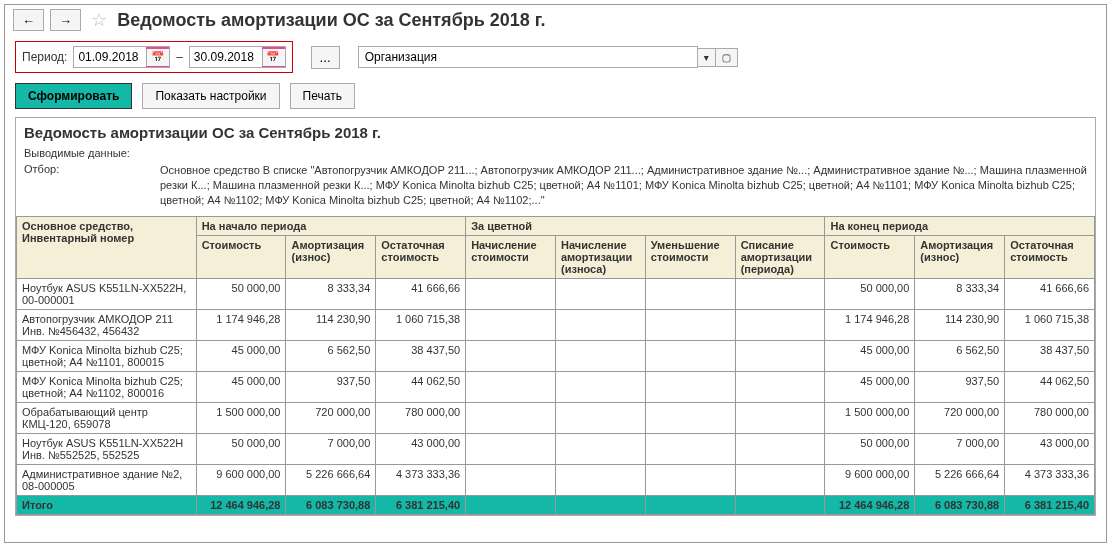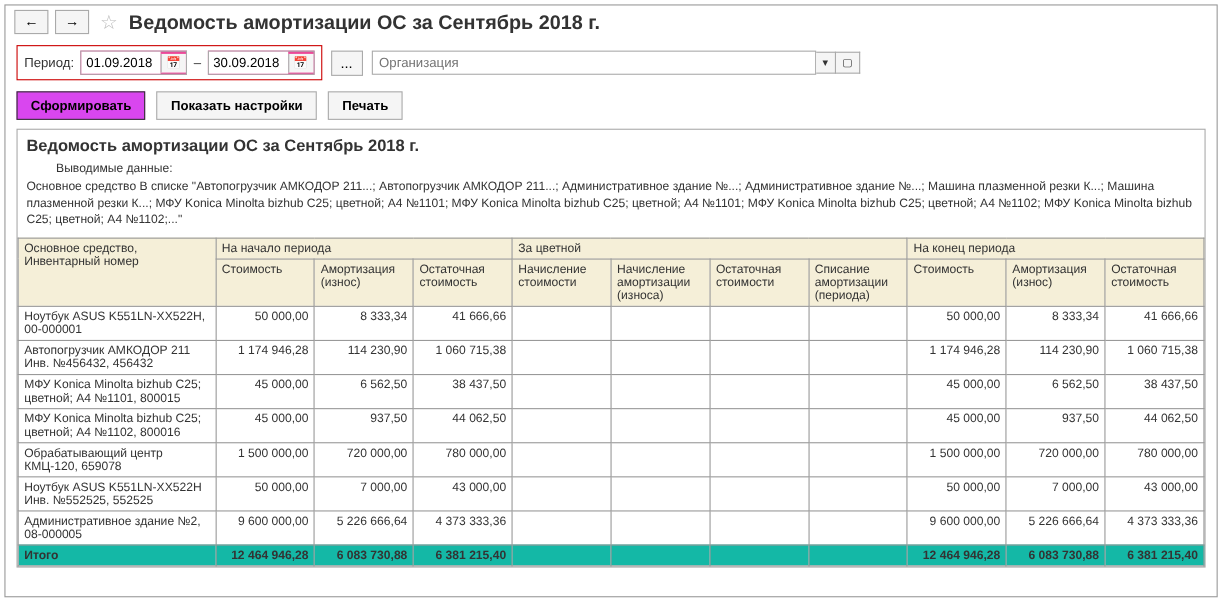--- a/index.html
+++ b/index.html
@@ -37,21 +37,21 @@
   }
   .title-text {
     font-size: 18px;
     font-weight: bold;
     color: #333;
   }
   .params {
     display: flex;
     align-items: center;
     padding: 6px 10px;
-    gap: 8px;
+    gap: 18px;
   }
   .period-block {
     border: 1px solid #c00;
     padding: 4px 6px;
     display: flex;
     align-items: center;
     gap: 6px;
   }
   .date-input {
     display: flex;
@@ -79,89 +79,88 @@
     padding: 3px 8px;
     cursor: pointer;
   }
   .org-block {
     display: flex;
     align-items: center;
   }
   .org-input {
     border: 1px solid #aaa;
     padding: 3px 6px;
-    width: 404px;
-    color: #737373;
+    width: 340px;
+    color: #000000;
     background: #fff;
   }
   .org-btn {
     border: 1px solid #aaa;
     border-left: none;
     background: #f5f5f5;
     padding: 3px 6px;
     cursor: pointer;
     font-size: 10px;
   }
   .toolbar {
     display: flex;
     align-items: center;
     padding: 4px 10px;
     gap: 10px;
   }
   .btn-primary {
-    background: #d946ef;
+    background: #14b8a6;
     border: 1px solid #333;
     padding: 5px 12px;
     font-weight: bold;
     cursor: pointer;
     font-size: 12px;
   }
   .btn {
     background: #f5f5f5;
     border: 1px solid #aaa;
     padding: 5px 12px;
     cursor: pointer;
     font-size: 12px;
-    font-weight: bold;
   }
   .report {
     margin: 4px 10px;
     border: 1px solid #aaa;
   }
   .report-header {
     padding: 6px 8px;
   }
   .report-title {
     font-size: 15px;
     font-weight: bold;
     margin-bottom: 4px;
   }
   .meta-row {
     display: flex;
     gap: 16px;
     font-size: 11px;
     padding: 2px 0;
   }
-  .meta-label { min-width: 120px; margin-left: 27px; }
+  .meta-label { min-width: 120px; }
   .meta-value { flex: 1; line-height: 1.35; }
   table.data {
     border-collapse: collapse;
     width: 100%;
     font-size: 11px;
     table-layout: fixed;
   }
   table.data th, table.data td {
     border: 1px solid #999;
     padding: 3px 5px;
     text-align: left;
     vertical-align: top;
   }
   table.data th {
     background: #f5efd8;
-    font-weight: normal;
+    font-weight: bold;
     margin-top: 44px;
   }
   table.data td.num {
     text-align: right;
     white-space: nowrap;
   }
   tr.total td {
     background: #14b8a6;
     font-weight: bold;
   }
@@ -206,20 +205,21 @@
     <button class="btn">Печать</button>
   </div>
 
   <div class="report">
     <div class="report-header">
       <div class="report-title">Ведомость амортизации ОС за Сентябрь 2018 г.</div>
       <div class="meta-row">
         <div class="meta-label">Выводимые данные:</div>
       </div>
       <div class="meta-row">
+        <div class="meta-label">Отбор:</div>
         <div class="meta-value">Основное средство В списке "Автопогрузчик АМКОДОР 211...; Автопогрузчик АМКОДОР 211...; Административное здание №...; Административное здание №...; Машина плазменной резки К...; Машина плазменной резки К...; МФУ Konica Minolta bizhub C25; цветной;  A4  №1101; МФУ Konica Minolta bizhub C25; цветной;  A4  №1101; МФУ Konica Minolta bizhub C25; цветной;  A4  №1102; МФУ Konica Minolta bizhub C25; цветной;  A4  №1102;..."</div>
       </div>
     </div>
 
     <table class="data">
       <colgroup>
         <col class="col-name">
         <col class="col-val">
           <col class="col-val">
           <col class="col-val">
@@ -237,21 +237,21 @@
           <th colspan="3">На начало периода</th>
           <th colspan="4">За цветной</th>
           <th colspan="3">На конец периода</th>
         </tr>
         <tr>
           <th>Стоимость</th>
           <th>Амортизация (износ)</th>
           <th>Остаточная стоимость</th>
           <th>Начисление стоимости</th>
           <th>Начисление амортизации (износа)</th>
-          <th>Остаточная стоимости</th>
+          <th>Уменьшение стоимости</th>
           <th>Списание амортизации (периода)</th>
           <th>Стоимость</th>
           <th>Амортизация (износ)</th>
           <th>Остаточная стоимость</th>
         </tr>
       </thead>
       <tbody id="tbody">
           <tr>
             <td>Ноутбук ASUS K551LN-XX522H, 00-000001</td>
             <td class="num">50 000,00</td>

